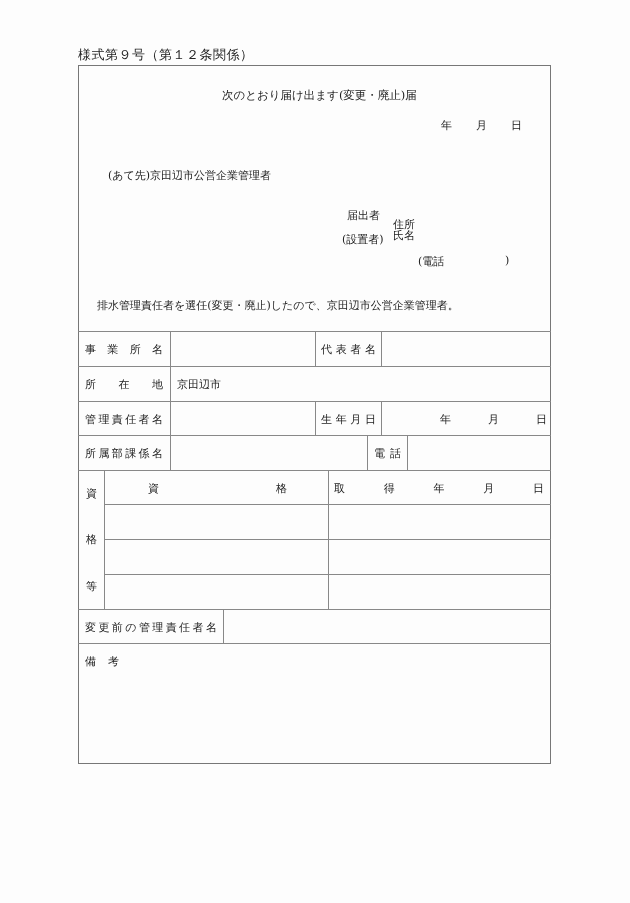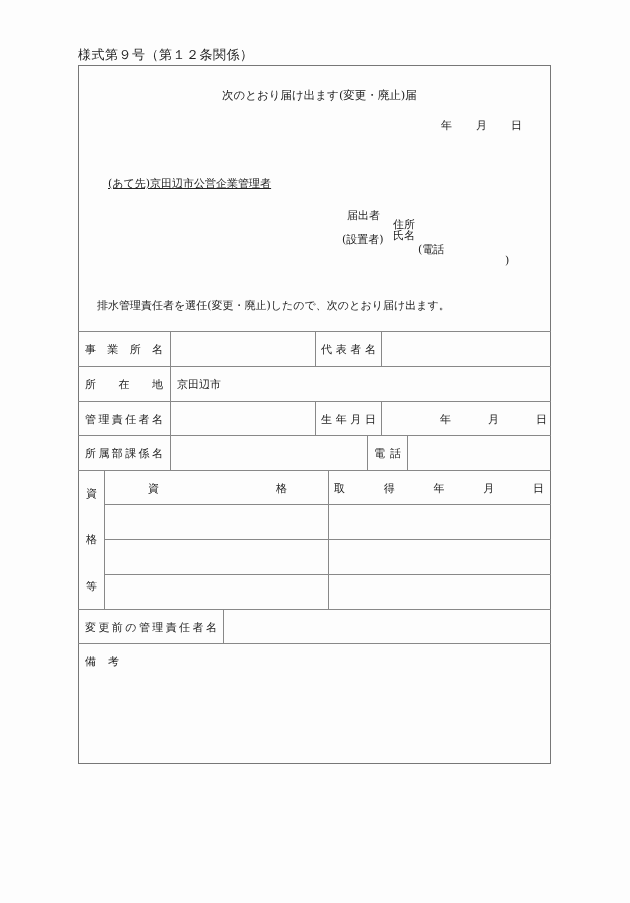--- a/index.html
+++ b/index.html
@@ -18,30 +18,30 @@
 
 <div class="abs hdr">様式第９号（第１２条関係）</div>
 
 <div class="abs frame"></div>
 
 <div class="t" style="left:222px;top:88px;font-size:11.5px;">次のとおり届け出ます(変更・廃止)届</div>
 <div class="t" style="left:441px;top:118px;">年</div>
 <div class="t" style="left:476px;top:118px;">月</div>
 <div class="t" style="left:511px;top:118px;">日</div>
 
-<div class="t" style="left:108px;top:176px;text-decoration:underline;">(あて先)京田辺市公営企業管理者</div>
+<div class="t" style="left:108px;top:168px;">(あて先)京田辺市公営企業管理者</div>
 
 <div class="t" style="left:347px;top:208px;">届出者</div>
 <div class="t" style="left:393px;top:217px;">住所</div>
 <div class="t" style="left:342px;top:232px;">(設置者)</div>
 <div class="t" style="left:393px;top:228px;">氏名</div>
-<div class="t" style="left:418px;top:242px;">(電話</div>
+<div class="t" style="left:418px;top:254px;">(電話</div>
 <div class="t" style="left:505px;top:254px;">)</div>
 
-<div class="t" style="left:97px;top:298px;">排水管理責任者を選任(変更・廃止)したので、次のとおり届け出ます。</div>
+<div class="t" style="left:97px;top:298px;">排水管理責任者を選任(変更・廃止)したので、京田辺市公営企業管理者。</div>
 
 <div class="hl" style="left:78px;top:331px;width:473px;"></div>
 <div class="hl" style="left:78px;top:366px;width:473px;"></div>
 <div class="hl" style="left:78px;top:401px;width:473px;"></div>
 <div class="hl" style="left:78px;top:435px;width:473px;"></div>
 <div class="hl" style="left:78px;top:470px;width:473px;"></div>
 <div class="hl" style="left:104px;top:504px;width:447px;"></div>
 <div class="hl" style="left:104px;top:539px;width:447px;"></div>
 <div class="hl" style="left:104px;top:574px;width:447px;"></div>
 <div class="hl" style="left:78px;top:609px;width:473px;"></div>

